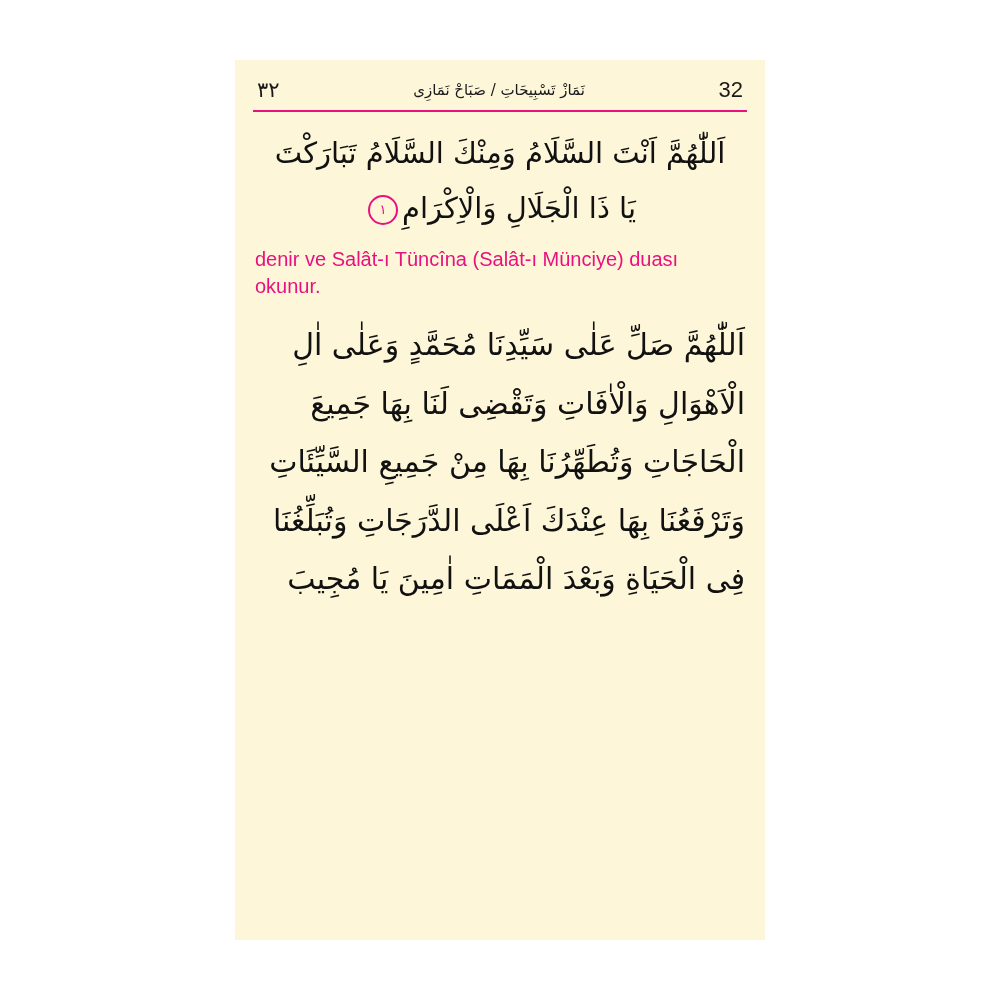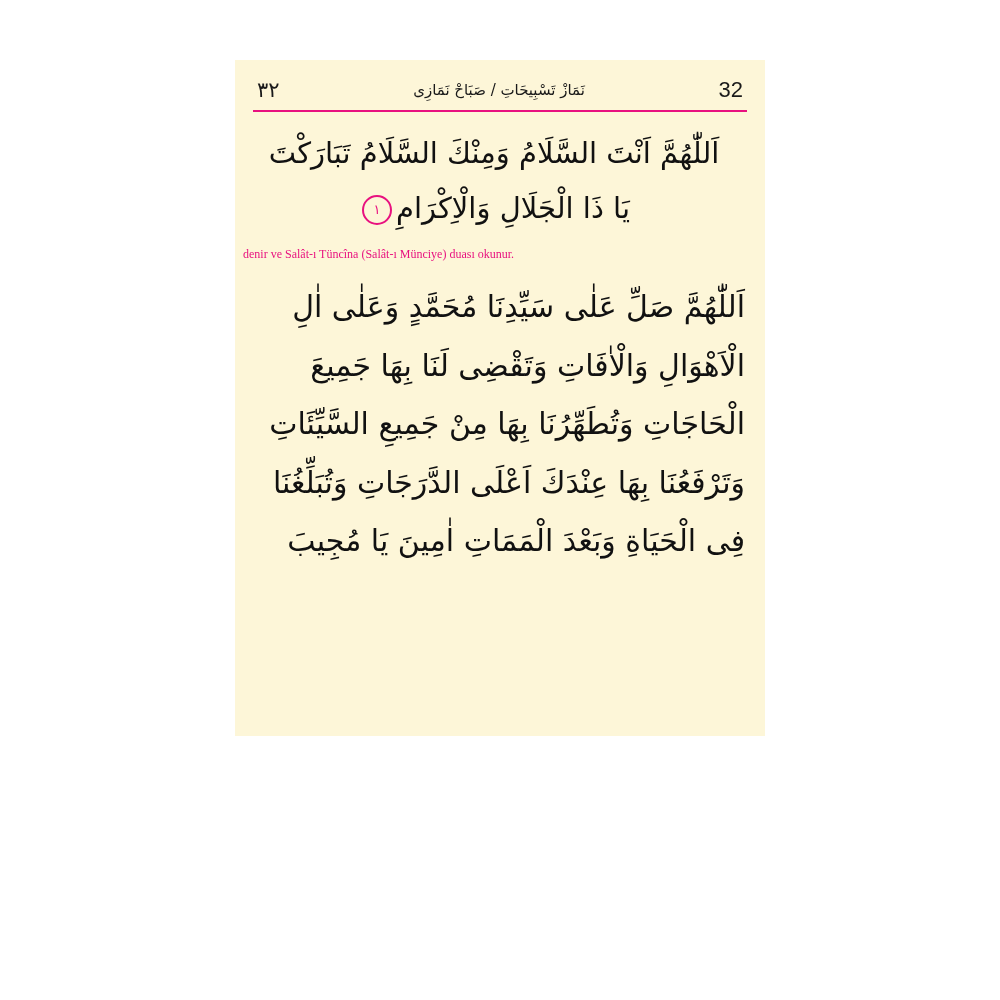--- a/index.html
+++ b/index.html
@@ -7,21 +7,21 @@
     padding: 0;
     width: 1000px;
     height: 1000px;
     background: #ffffff;
     font-family: "Liberation Sans", sans-serif;
   }
 
   #page {
     position: relative;
     width: 1000px;
-    height: 736px;
+    height: 1000px;
     background: #ffffff;
     overflow: hidden;
   }
 
   
   .page-sheet {
     position: absolute;
     left: 235px;
     top: 60px;
     width: 530px;
@@ -66,21 +66,21 @@
     position: absolute;
     left: 18px;
     right: 18px;
     bottom: 0;
     height: 2px;
     background: #e8117f;
   }
 
   
   .page-body {
-    padding: 14px 20px 0 8px;
+    padding: 14px 20px 0 20px;
     box-sizing: border-box;
   }
 
   .arabic-block {
     direction: rtl;
     text-align: justify;
     font-family: "DejaVu Sans", "Liberation Sans", sans-serif;
     color: #111111;
     font-size: 30px;
     line-height: 1.95;
@@ -108,22 +108,22 @@
     border: 2px solid #e8117f;
     border-radius: 50%;
     vertical-align: middle;
     margin: 0 4px;
     font-family: "DejaVu Sans", sans-serif;
     box-shadow: 0 0 0 1px #fdf6d8 inset;
   }
 
   .turkish-note {
     color: #e8117f;
-    font-family: Liberation Serif, serif;
-    font-size: 12px;
+    font-family: Liberation Sans, sans-serif;
+    font-size: 20px;
     line-height: 1.35;
     direction: ltr;
     text-align: left;
     margin: 10px 0 6px 0;
   }
 
   .spacer-sm { height: 10px; }
 </style>
 </head>
 <body>

